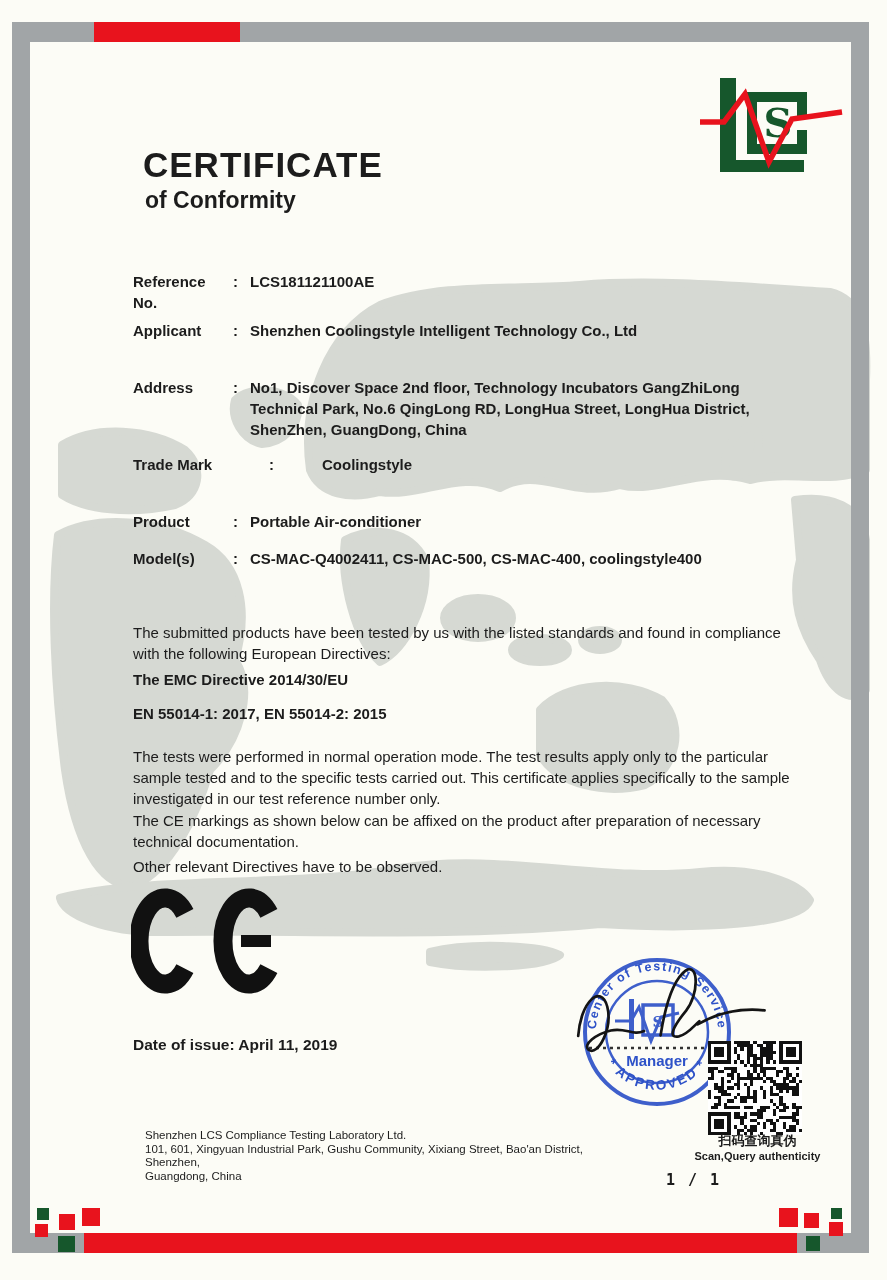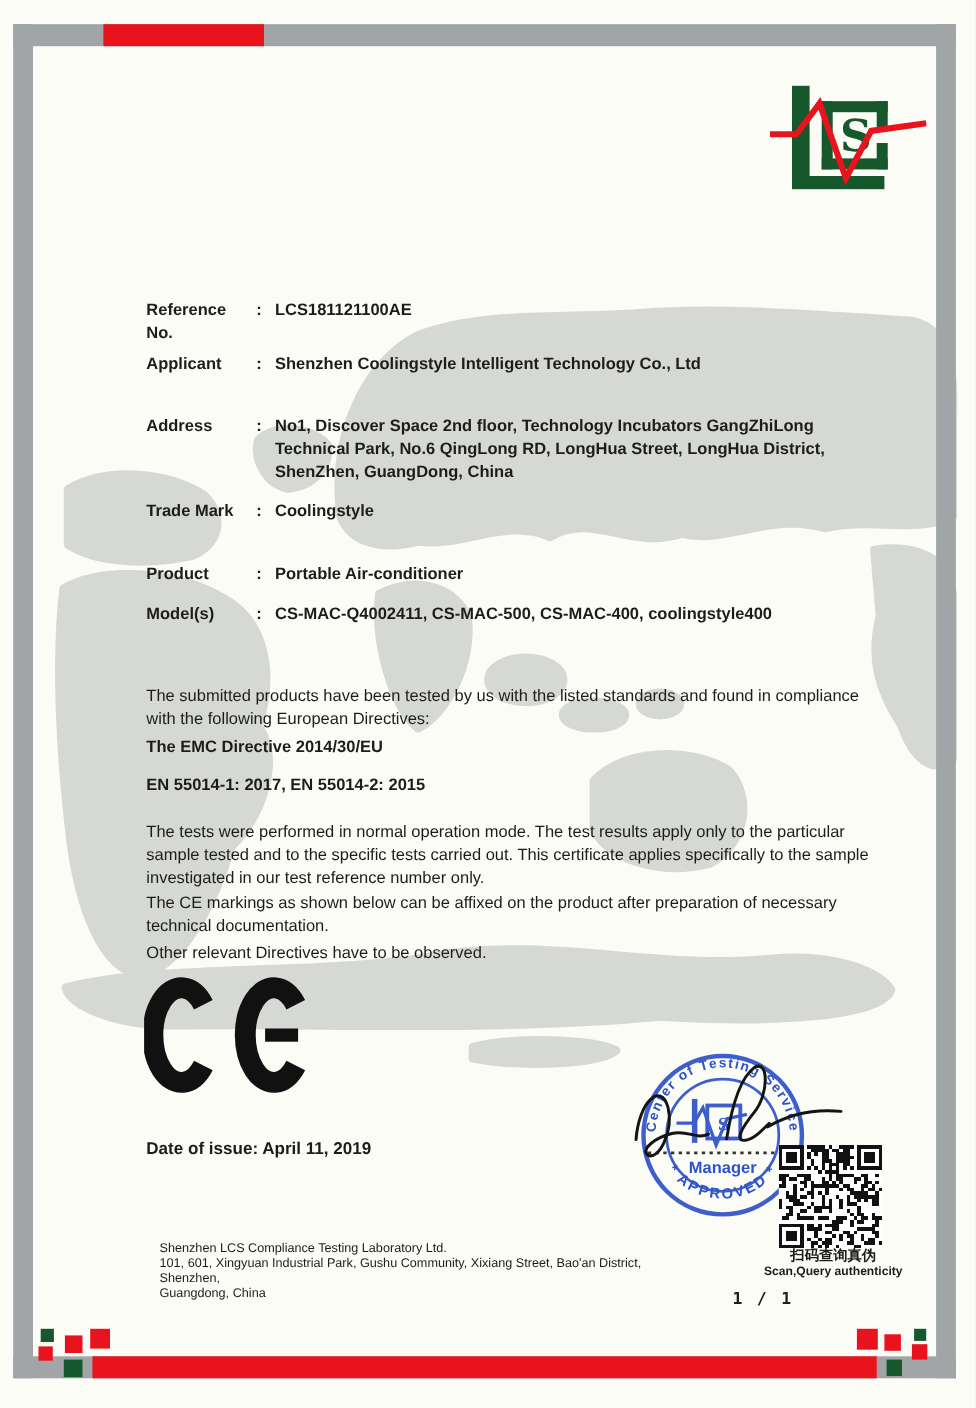--- a/index.html
+++ b/index.html
@@ -93,37 +93,41 @@
       <rect x="55" y="30" width="60" height="10"></rect>
       <rect x="55" y="30" width="10" height="62"></rect>
       <rect x="55" y="82" width="60" height="10"></rect>
       <rect x="105" y="30" width="10" height="24"></rect>
       <rect x="105" y="68" width="10" height="24"></rect>
     </g>
     <text x="86" y="75" text-anchor="middle" font-family="'DejaVu Serif',serif" font-size="40" font-weight="bold" fill="#16572c">S</text>
     <polyline points="8,60 32,60 53,32 77,100 100,57 150,50" fill="none" stroke="#e8131d" stroke-width="5.5" stroke-linejoin="miter"></polyline>
   </svg>
 
+  <div class="abs content" style="left:143px;top:145px;">
+    <h1 class="title">CERTIFICATE</h1>
+    <h2 class="subtitle">of Conformity</h2>
+  </div>
 
   <div class="field-row" style="top:271px;">
     <span class="f-label">Reference No.</span>
     <span class="f-colon">:</span>
     <span class="f-value">LCS181121100AE</span>
   </div>
   <div class="field-row" style="top:320px;">
     <span class="f-label">Applicant</span>
     <span class="f-colon">:</span>
     <span class="f-value">Shenzhen Coolingstyle Intelligent Technology Co., Ltd</span>
   </div>
   <div class="field-row" style="top:377px;">
     <span class="f-label">Address</span>
     <span class="f-colon">:</span>
     <span class="f-value" style="max-width:545px;">No1, Discover Space 2nd floor, Technology Incubators GangZhiLong Technical Park, No.6 QingLong RD, LongHua Street, LongHua District, ShenZhen, GuangDong, China</span>
   </div>
-  <div class="field-row" style="top:454px;">
+  <div class="field-row" style="top:454px;gap:36px;">
     <span class="f-label">Trade Mark</span>
     <span class="f-colon">:</span>
     <span class="f-value">Coolingstyle</span>
   </div>
   <div class="field-row" style="top:511px;">
     <span class="f-label">Product</span>
     <span class="f-colon">:</span>
     <span class="f-value">Portable Air-conditioner</span>
   </div>
   <div class="field-row" style="top:548px;">

